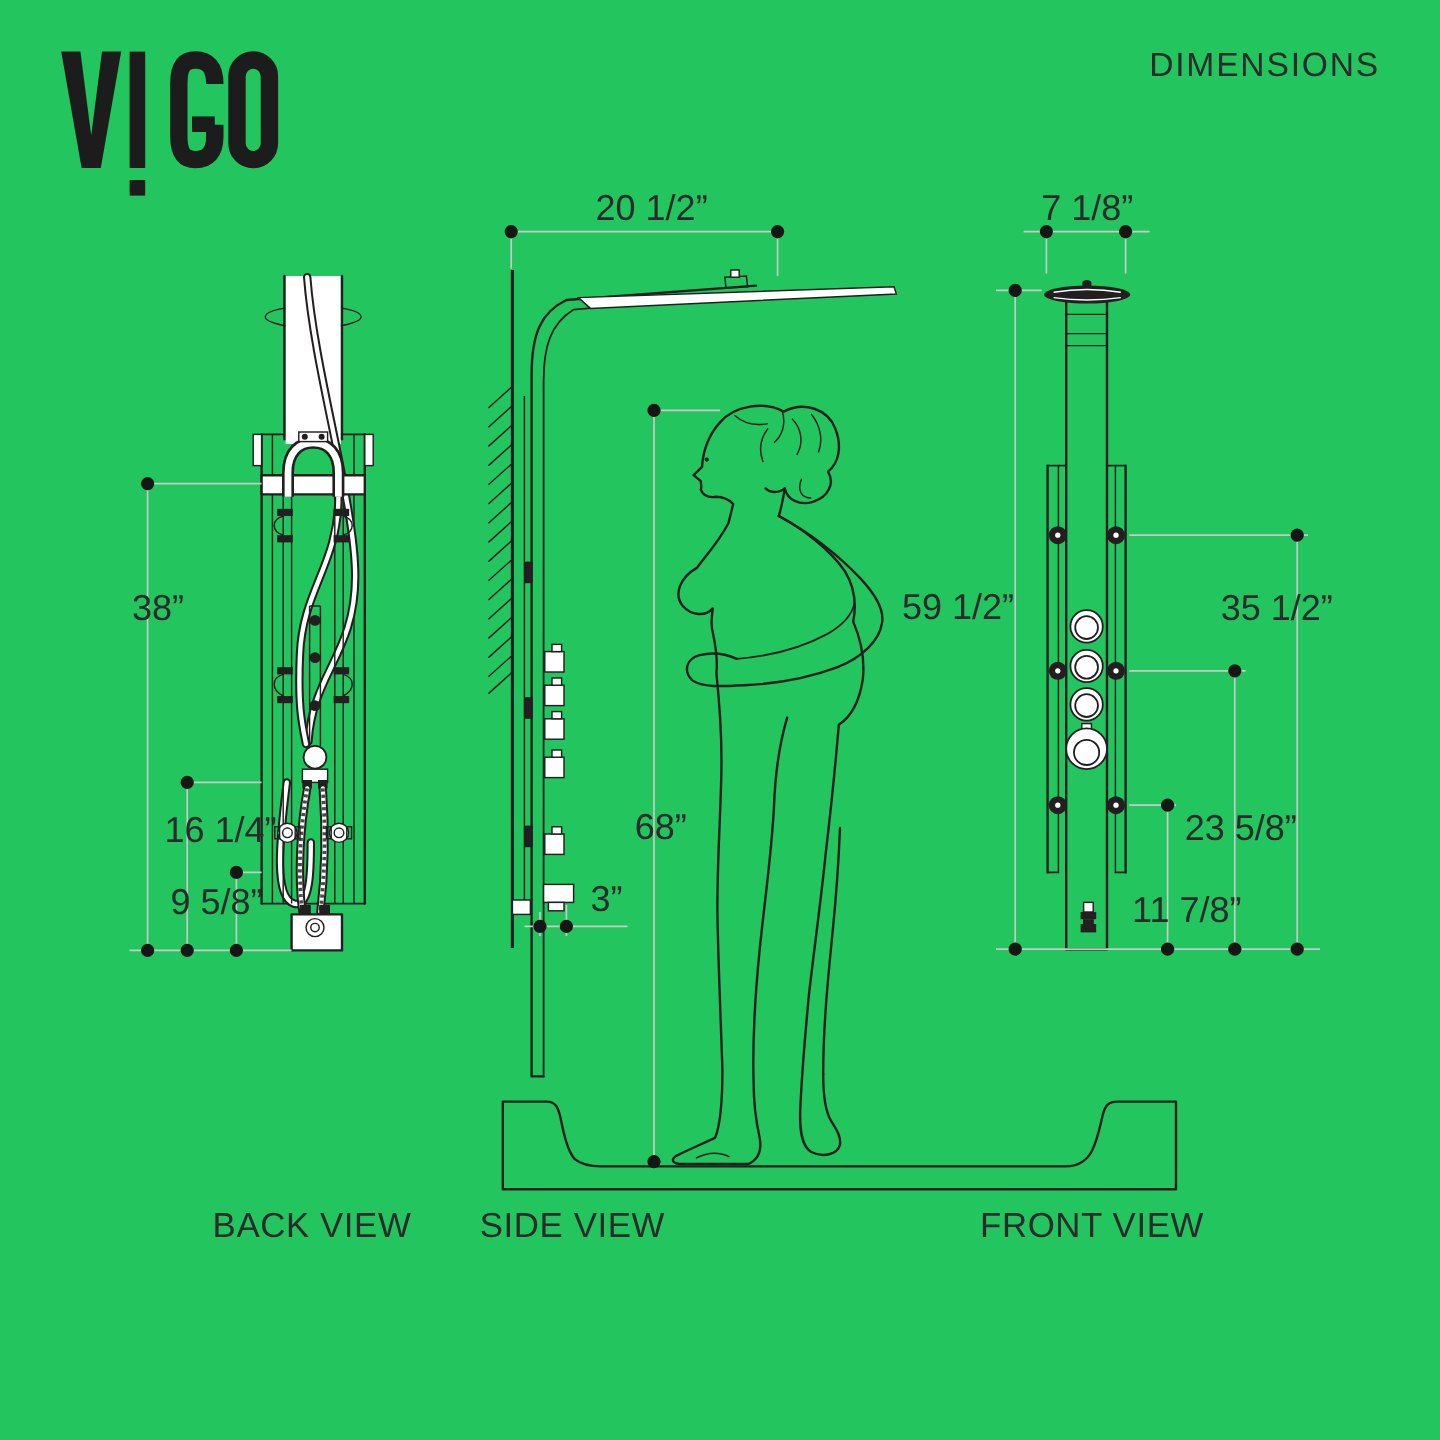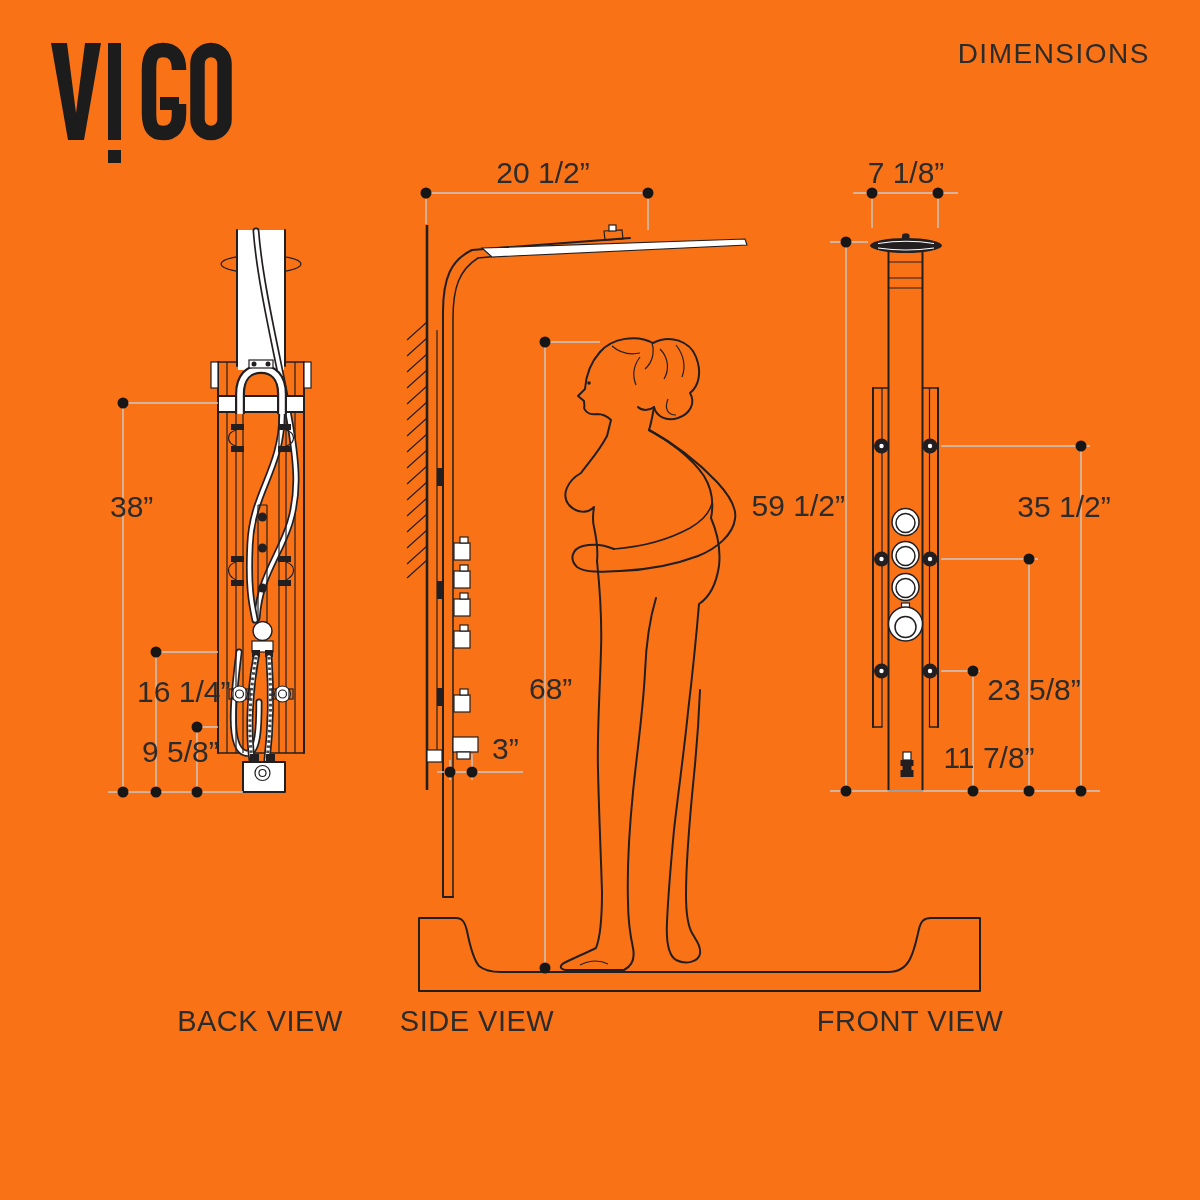--- a/index.html
+++ b/index.html
@@ -1,16 +1,16 @@
 <!DOCTYPE html>
 <html><head>
 <meta charset="utf-8">
 <style>
   html,body{margin:0;padding:0;background:#ffffff;}
-  .page{width:1200px;height:1200px;position:relative;background:#f97316;font-family:"Liberation Sans",sans-serif;}
+  .page{width:1200px;height:1200px;position:relative;background:#22c55e;font-family:"Liberation Sans",sans-serif;}
   svg{display:block;}
   .s2  {stroke:#231f20;stroke-width:2;fill:none;stroke-linecap:round;stroke-linejoin:round;}
   .s25 {stroke:#231f20;stroke-width:2.6;fill:none;stroke-linecap:butt;}
   .s15 {stroke:#231f20;stroke-width:1.5;fill:none;stroke-linecap:round;stroke-linejoin:round;}
   .s12 {stroke:#231f20;stroke-width:1.2;fill:none;}
   .wfill{fill:#ffffff;}
   .blk {fill:#231f20;}
   .hoseO{stroke:#231f20;stroke-width:7;fill:none;stroke-linecap:round;}
   .hoseI{stroke:#ffffff;stroke-width:3.6;fill:none;stroke-linecap:round;}
   .pipeO{stroke:#231f20;stroke-width:10;fill:none;stroke-linecap:butt;}

